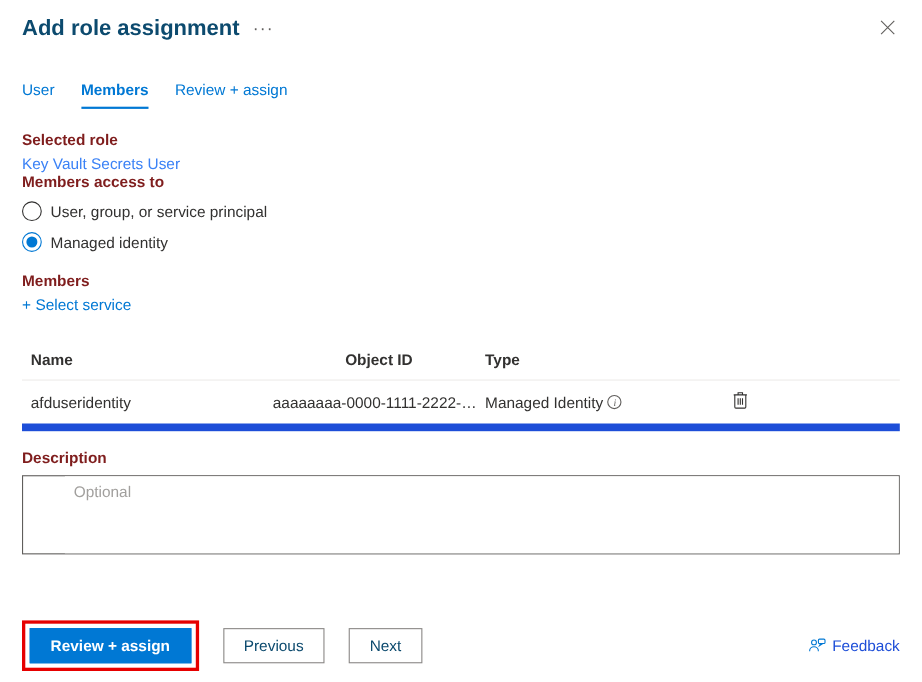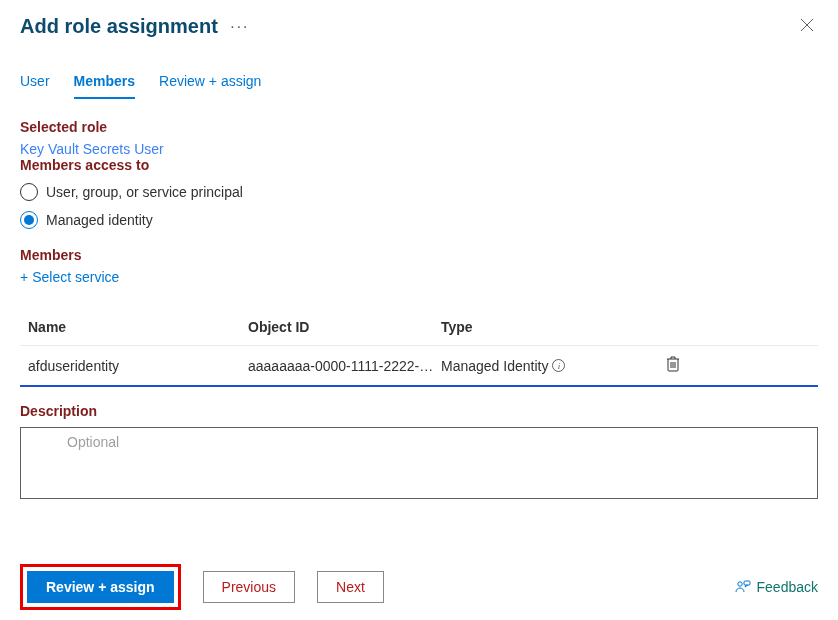--- a/index.html
+++ b/index.html
@@ -124,32 +124,33 @@
     .table-header {
       display: flex;
       padding: 10px 8px;
       border-bottom: 1px solid #edebe9;
       font-weight: 600;
       font-size: 14px;
     }
     .table-row {
       display: flex;
       padding: 10px 8px;
-      border-bottom: 2px solid #1d4ed8;
+      border-bottom: 7px solid #1d4ed8;
       align-items: center;
       font-size: 14px;
     }
     .col-name {
       width: 220px;
     }
     .col-object {
       width: 193px;
       white-space: nowrap;
       overflow: hidden;
       text-overflow: ellipsis;
+      text-align: center;
     }
     .col-type {
       width: 185px;
       display: flex;
       align-items: center;
       gap: 4px;
       text-align: center;
     }
     .col-actions {
       flex: 1;
@@ -215,31 +216,31 @@
       border: 3px solid #e60000;
       padding: 4px;
     }
     .btn {
       padding: 6px 18px;
       font-size: 14px;
       font-family: inherit;
       cursor: pointer;
       border: 1px solid #8a8886;
       background: #ffffff;
-      color: #b91c1c;
+      color: #0c4a6e;
       min-height: 32px;
     }
     .btn-primary {
       background: #0078d4;
       border-color: #0078d4;
       color: #ffffff;
       font-weight: 600;
     }
     .feedback {
-      color: #0f766e;
+      color: #1d4ed8;
       cursor: pointer;
       display: flex;
       align-items: center;
       gap: 6px;
       font-size: 14px;
     }
   </style>
 </head>
 <body>
 

